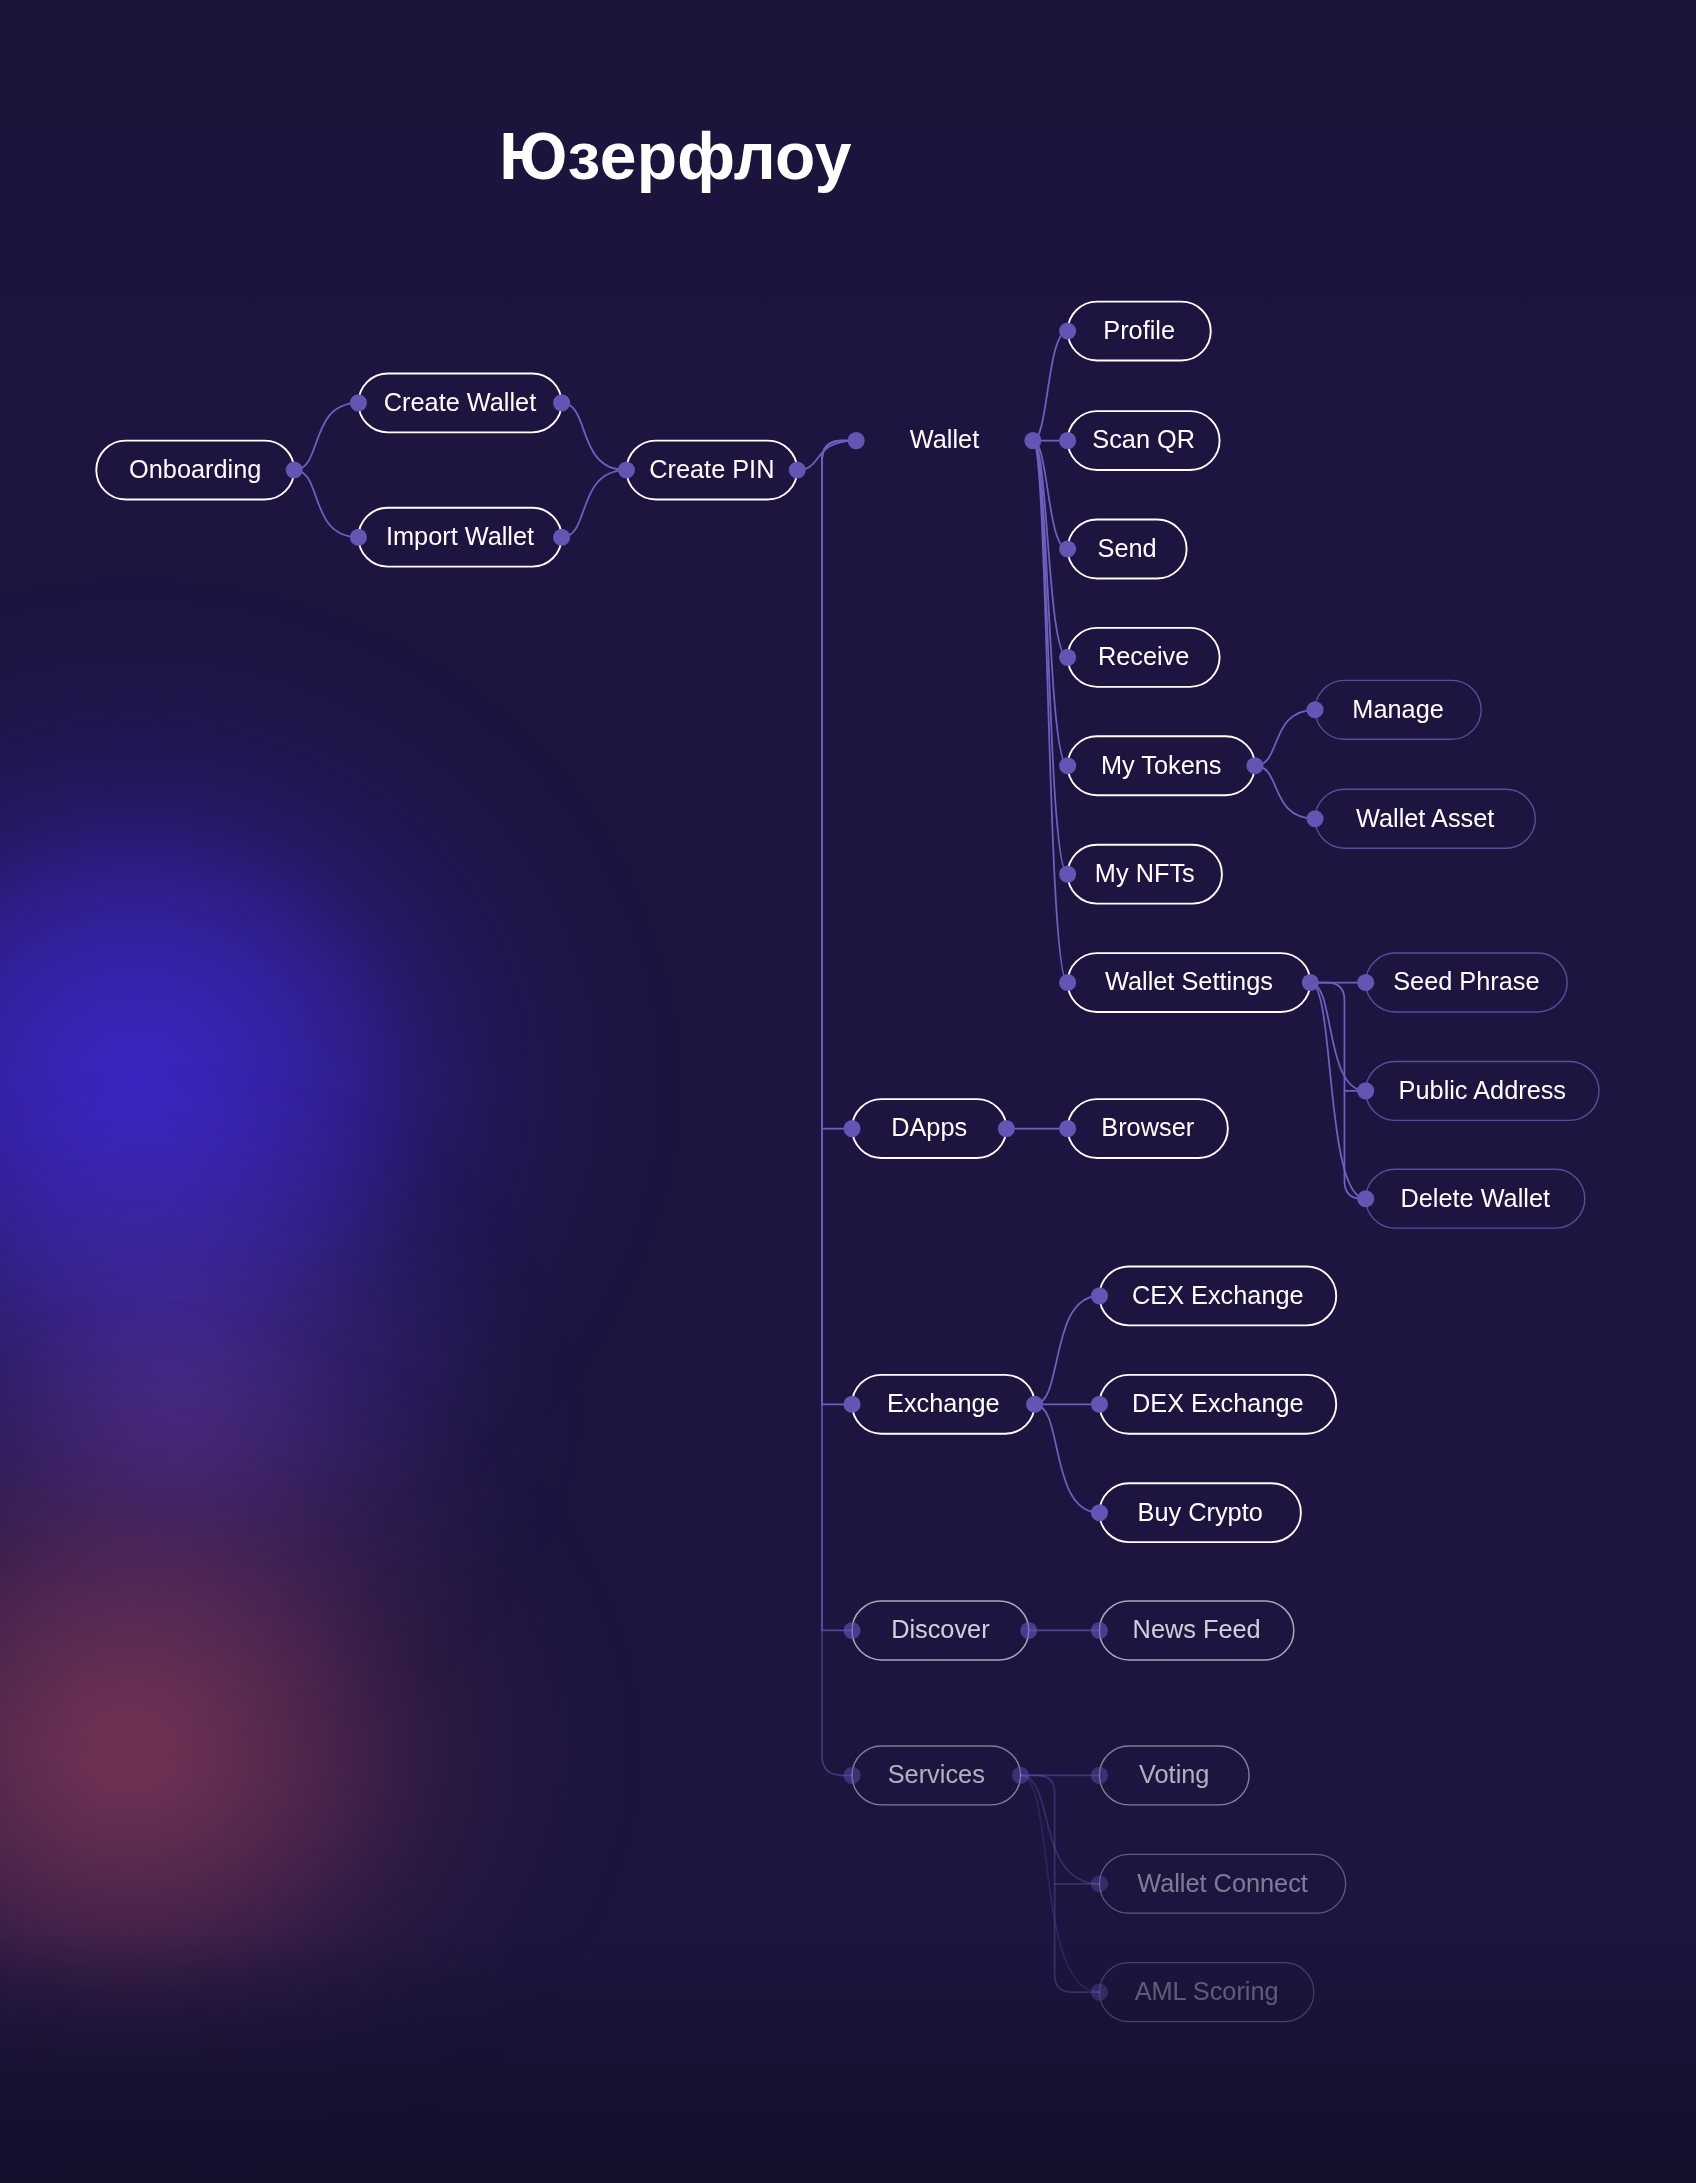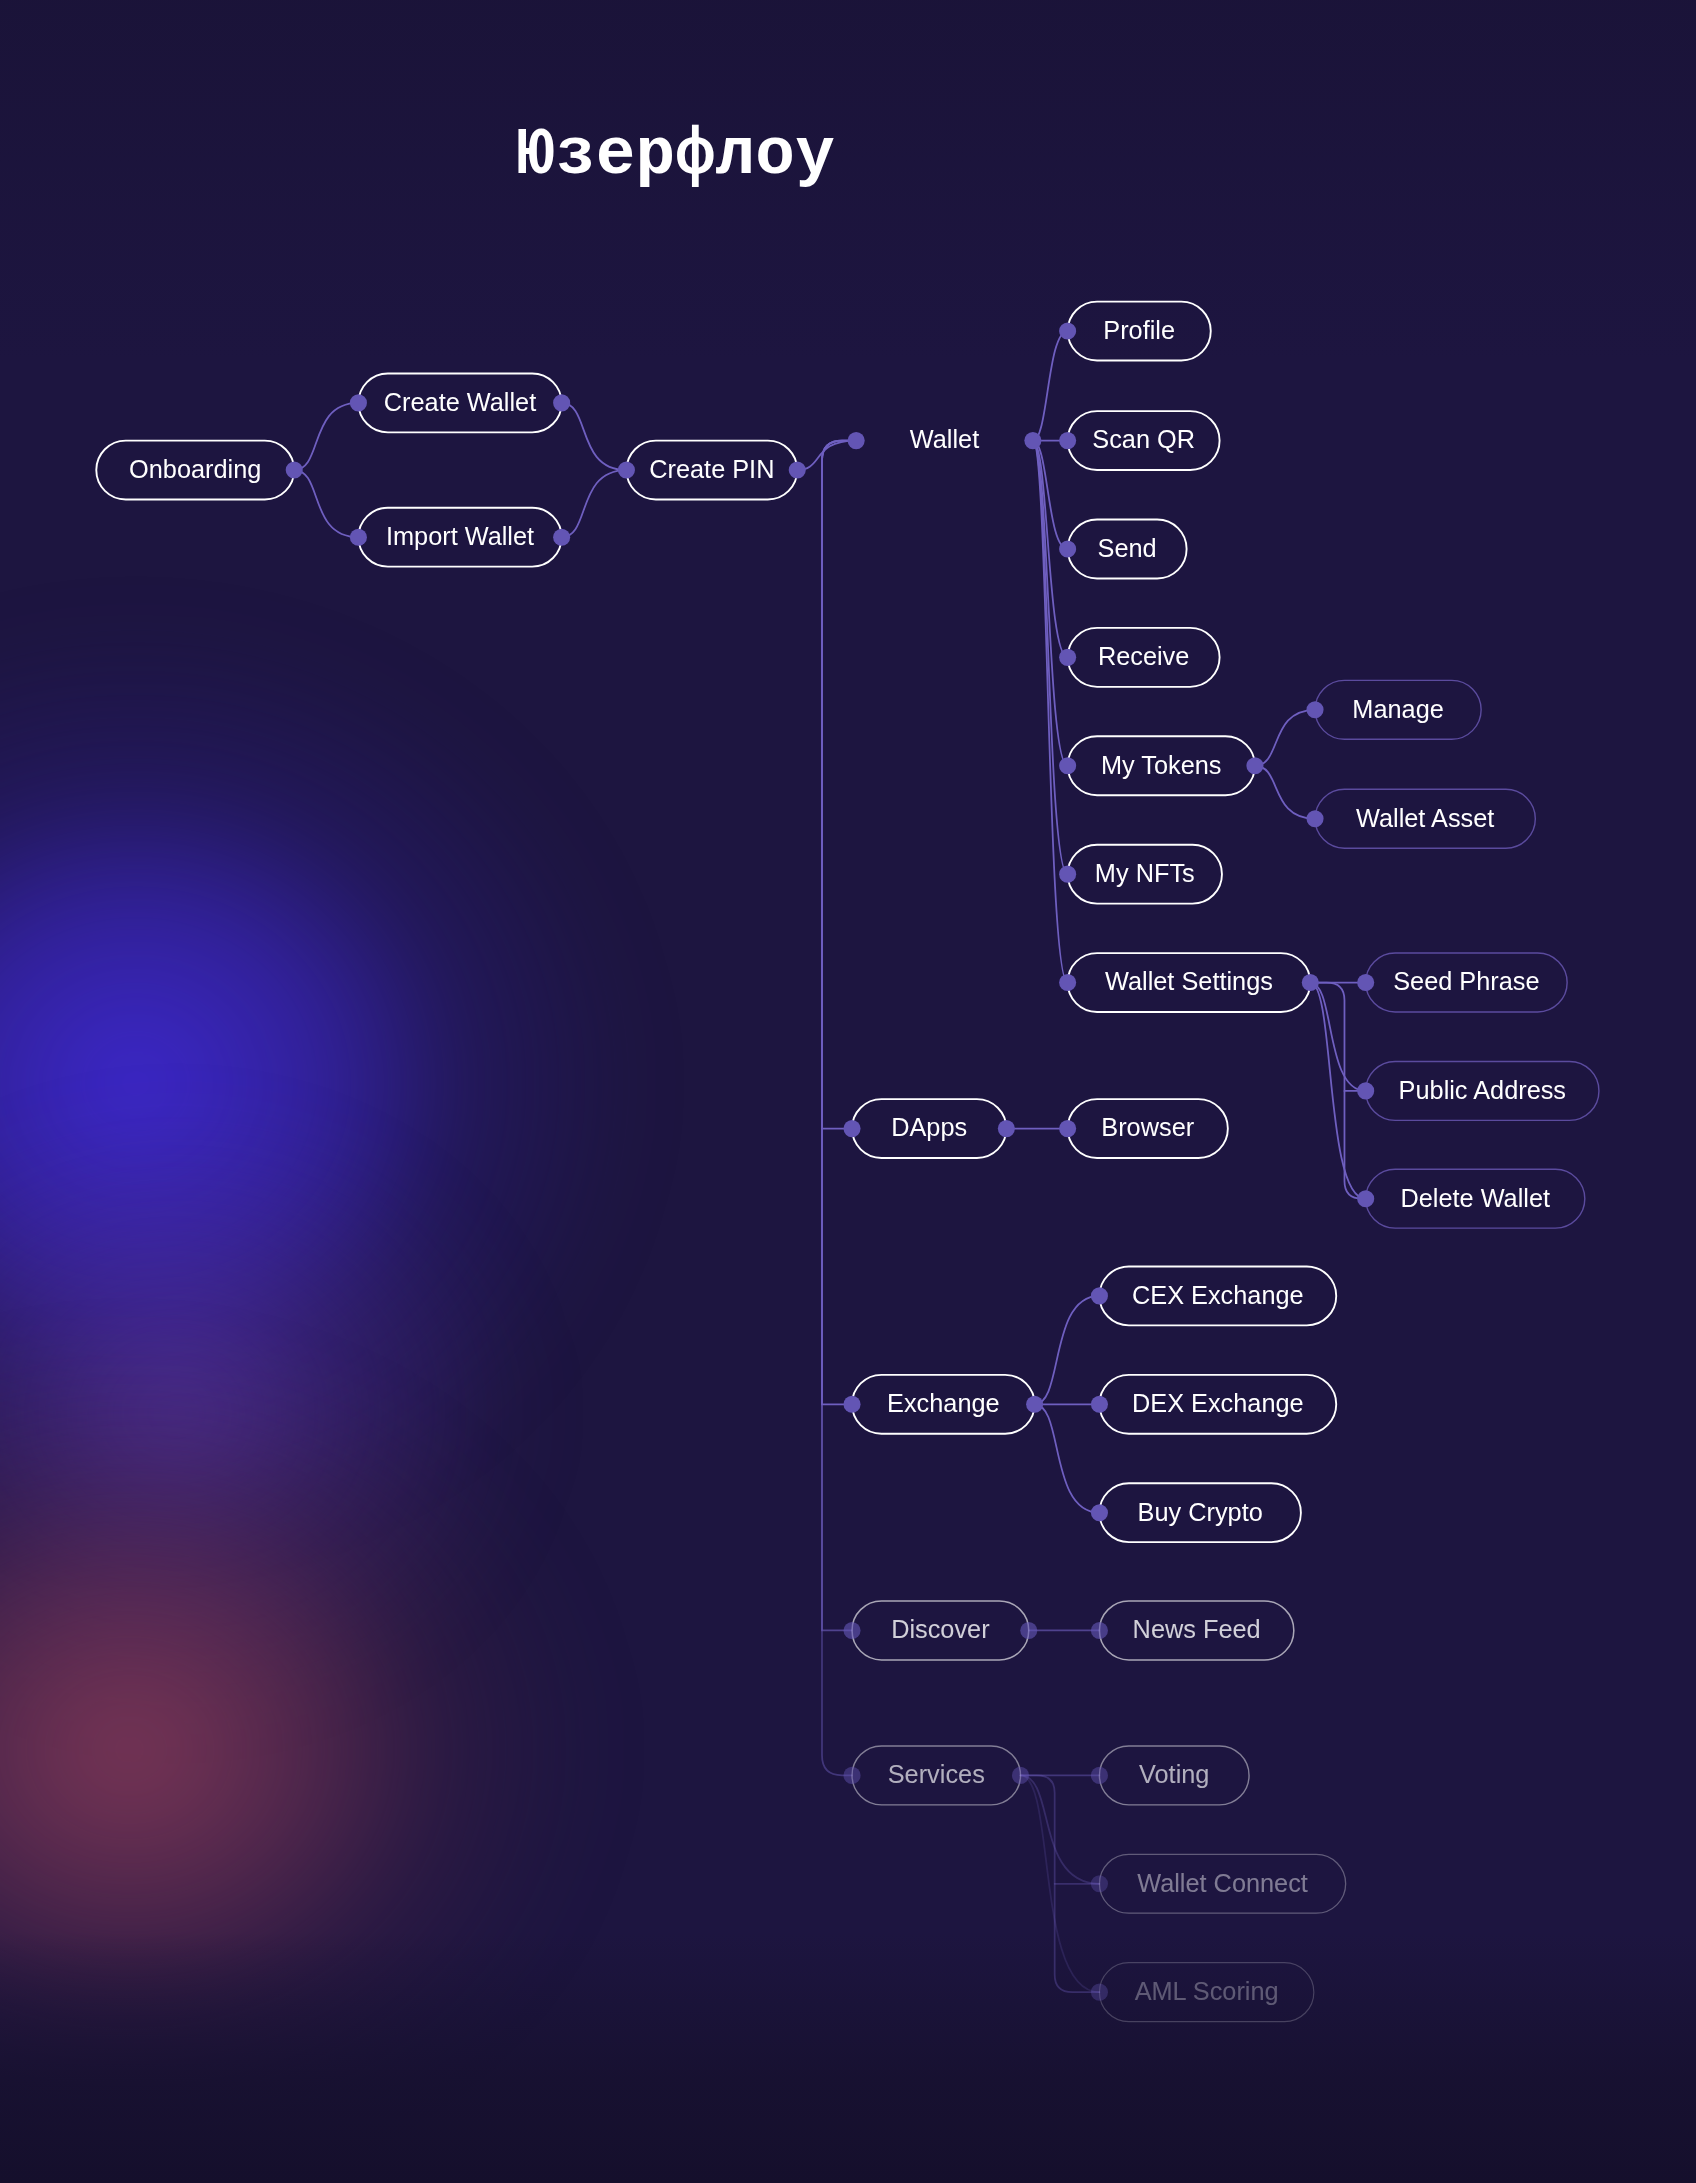--- a/index.html
+++ b/index.html
@@ -60,21 +60,20 @@
     position: absolute;
     left: 0;
     top: 123px;
     width: 1351px;
     text-align: center;
     color: #ffffff;
     font-size: 66px;
     font-weight: 700;
     letter-spacing: 0.3px;
     line-height: 1;
-    font-family: Liberation Mono, monospace;
   }
 
   
   #diagram {
     position: absolute;
     left: 0; top: 0;
     width: 1697px; height: 2183px;
   }
   .node-box { fill: none; }
   .node-label {

